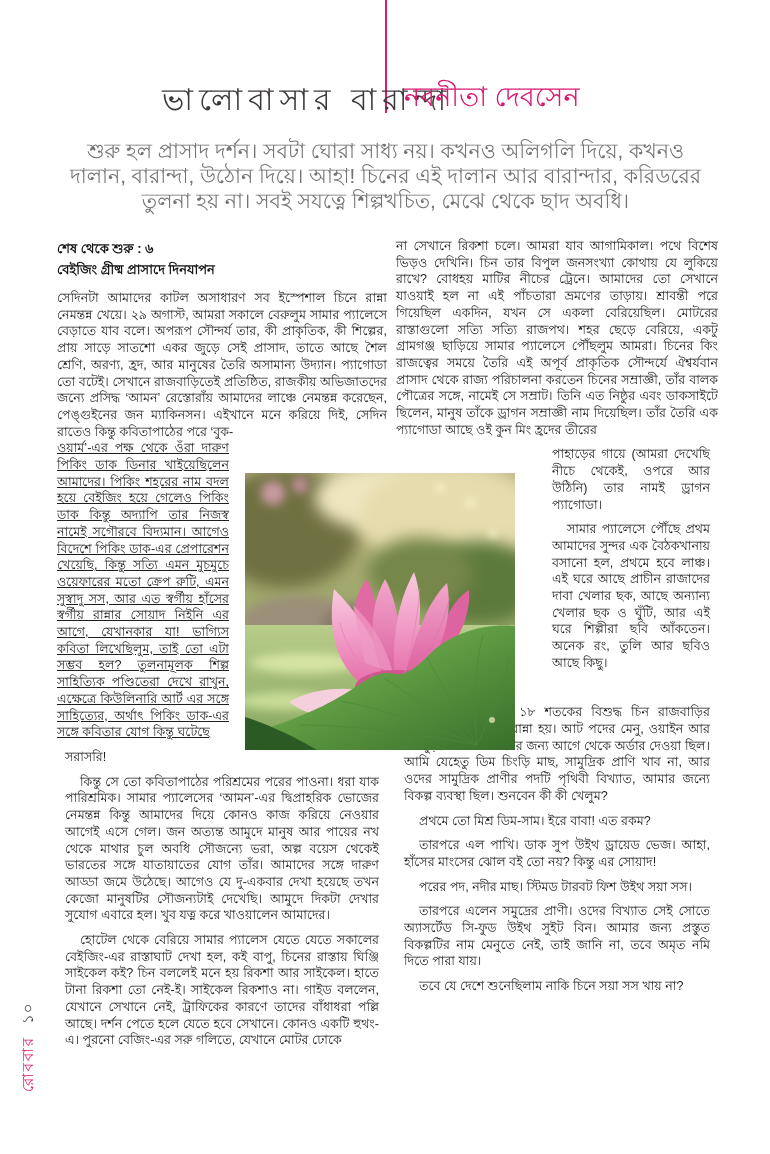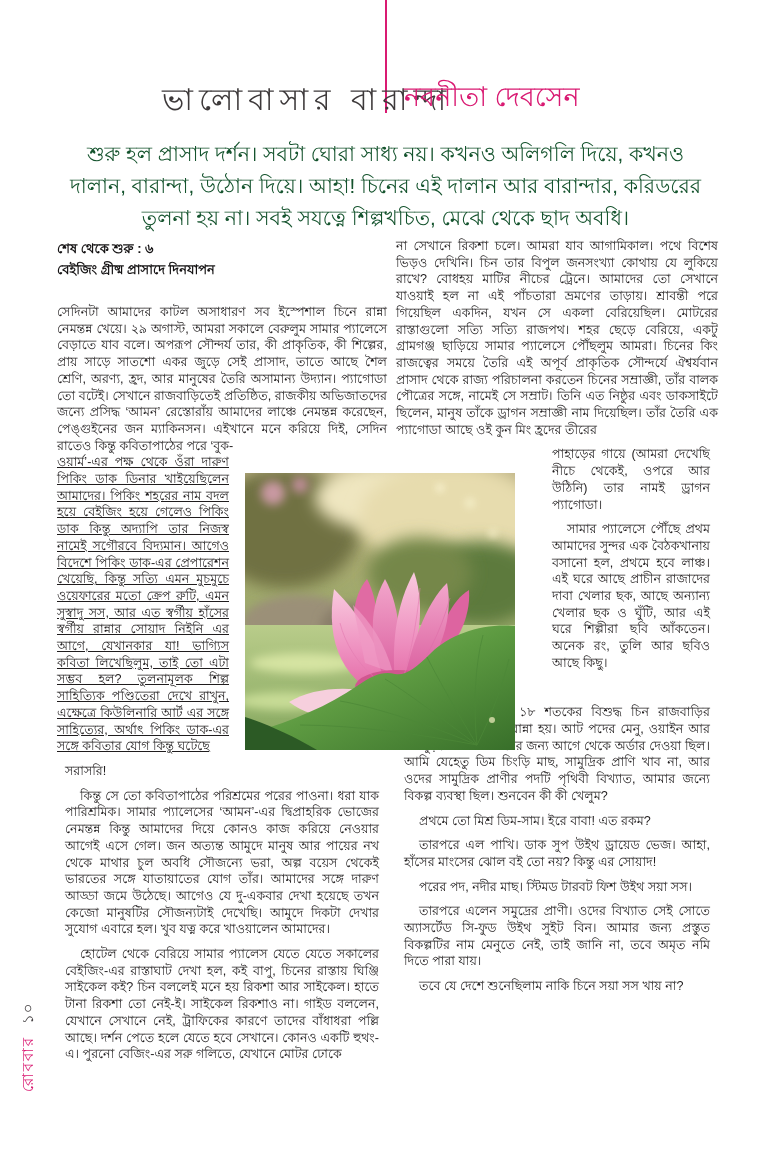--- a/index.html
+++ b/index.html
@@ -10,30 +10,30 @@
   .topline{position:absolute;left:385px;top:0;width:2px;height:113px;background:#d91a72;}
   .title{
     position:absolute;left:162px;top:76px;font-size:30px;letter-spacing:6px;
     color:#3d393a;white-space:nowrap;font-weight:normal;
   }
   .author{
     position:absolute;left:404px;top:76px;font-size:27px;color:#d91a72;white-space:nowrap;
   }
   .lead{
     position:absolute;left:57px;top:138px;width:657px;
-    font-size:20.5px;line-height:32px;text-align:center;color:#14532d;
+    font-size:20.5px;line-height:25px;text-align:center;color:#737373;
   }
   .col{position:absolute;top:238px;font-size:12.6px;line-height:16.7px;text-align:justify;color:#201d1e;}
   .col-left{left:57px;width:330px;}
   .col-right{left:396px;width:322px;}
   .kicker,.subtitle{font-weight:bold;font-size:13px;line-height:21px;text-align:left;color:#141213;}
   .block{margin:0;}
   .block p{margin:8px;}
   .ind{text-indent:15px;}
-  .mt{margin-top:24px;}
+  .mt{margin-top:10px;}
   .narrow-left{width:172px;text-decoration:underline;}
   .narrow-right{width:174px;margin-left:auto;}
   .photo{
     position:absolute;left:245px;top:473px;width:270px;height:277px;
   }
   .folio{
     position:absolute;left:20px;top:1092px;transform:rotate(-90deg);transform-origin:0 0;
     font-size:15px;line-height:1;white-space:nowrap;
   }
   .folio .mag{color:#d91a72;letter-spacing:2px;}

